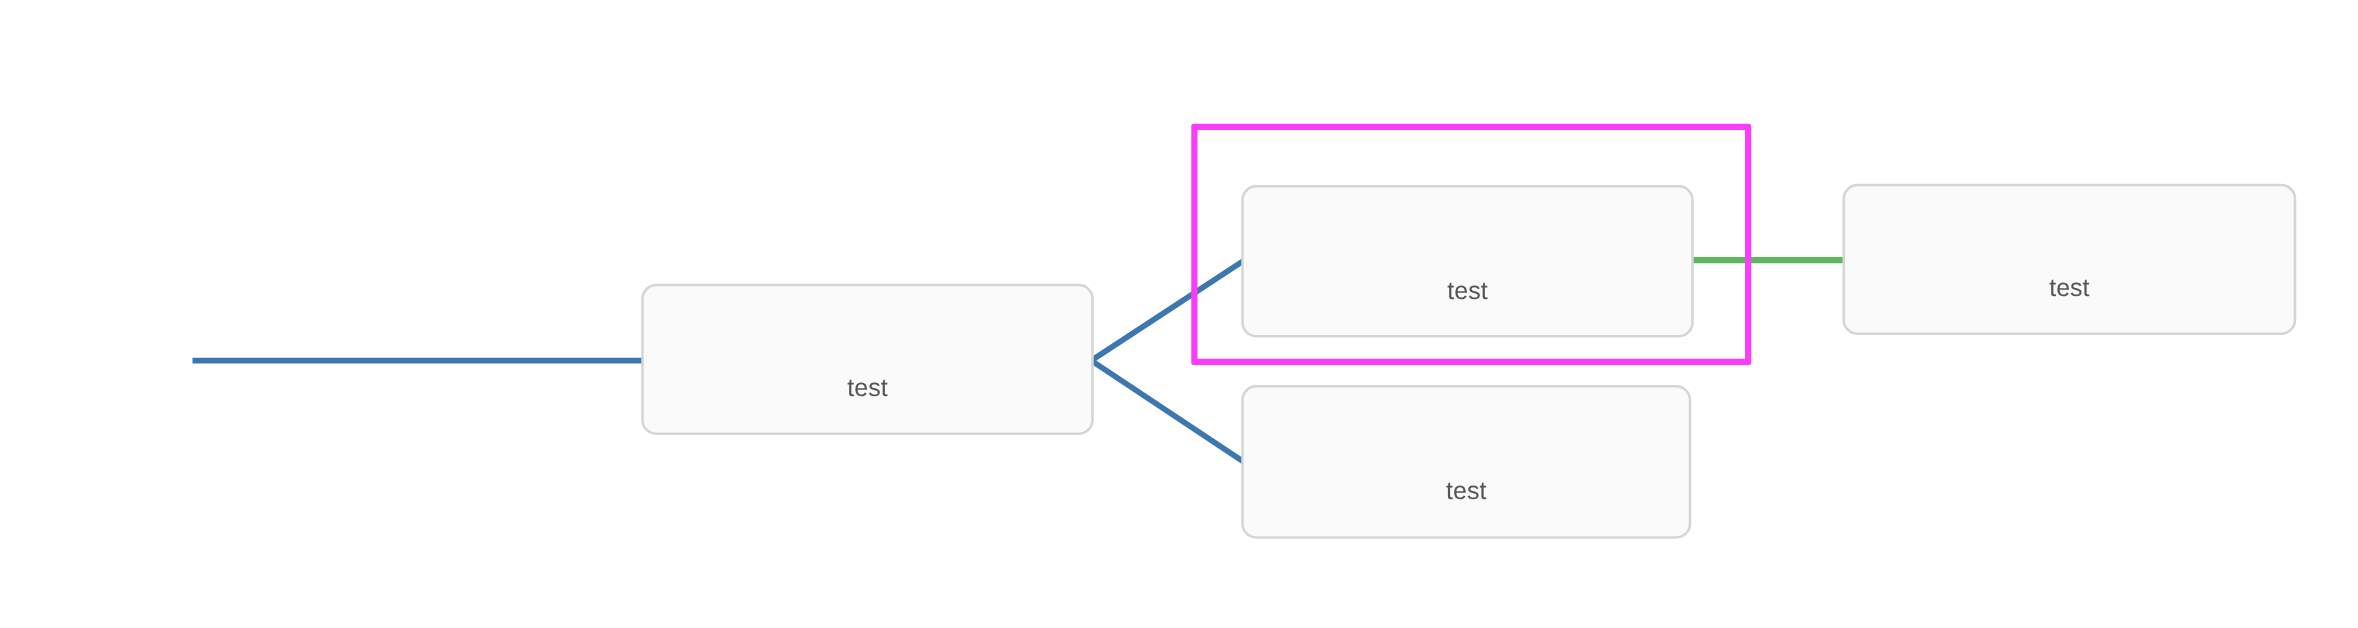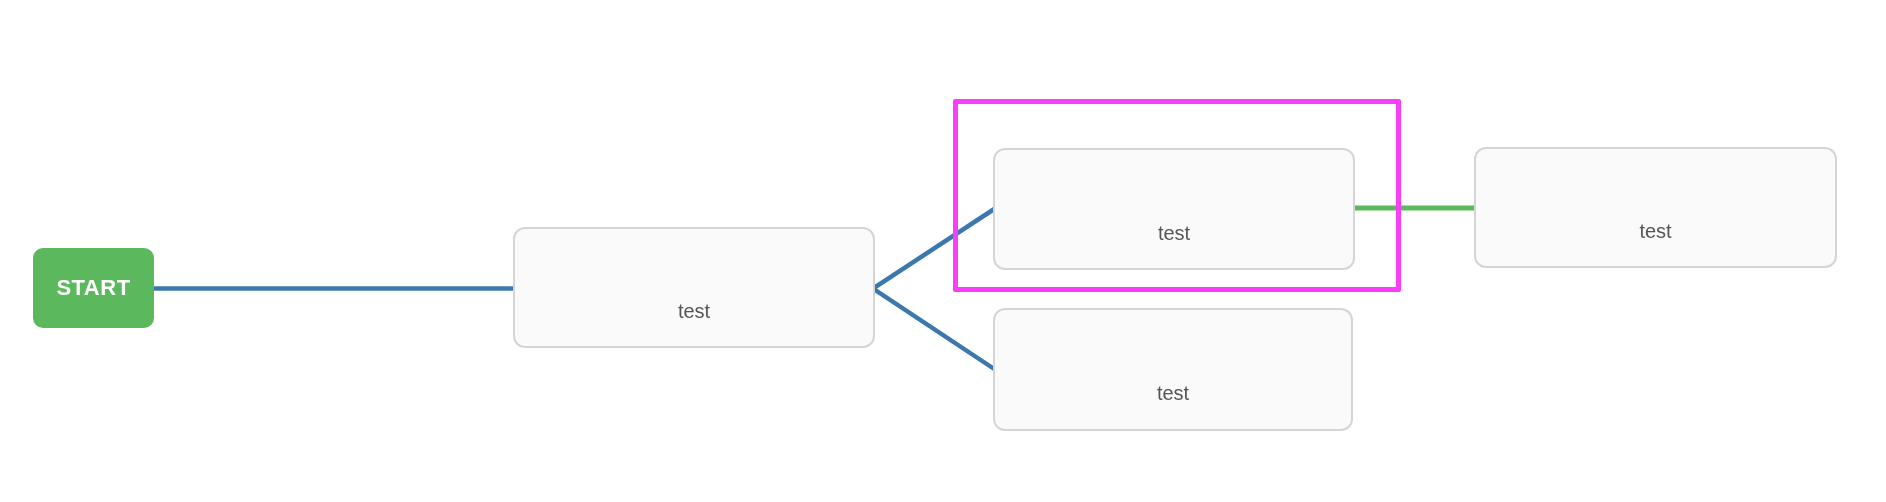--- a/index.html
+++ b/index.html
@@ -76,23 +76,20 @@
 <body>
 
 <div class="canvas">
 
   <svg class="edges" width="1886" height="502" viewBox="0 0 1886 502">
     <line class="edge-blue" x1="154" y1="288.5" x2="515" y2="288.5"></line>
     <polyline class="edge-blue" points="995,208.5 873,288.5 995,369.5"></polyline>
     <line class="edge-green" x1="1353" y1="208" x2="1476" y2="208"></line>
   </svg>
 
-  <div class="start-node">
-    <span>START</span>
-  </div>
 
   <div class="node node-1">
     <span class="node-label">test</span>
   </div>
 
   <div class="node node-2">
     <span class="node-label">test</span>
   </div>
 
   <div class="node node-3">

